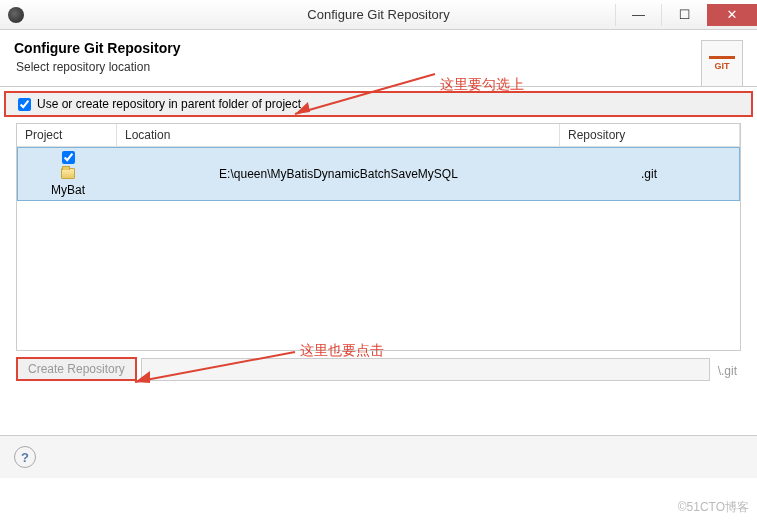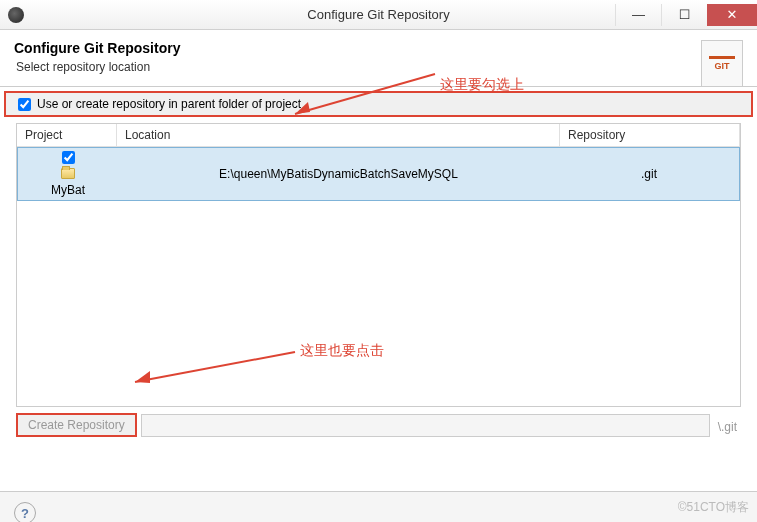--- a/index.html
+++ b/index.html
@@ -16,21 +16,21 @@
     .header-title { font-weight: bold; font-size: 14px; color: #000; margin-bottom: 4px; }
     .header-sub { font-size: 12px; color: #333; margin-left: 2px; }
     .git-icon { position: absolute; right: 14px; top: 10px; width: 42px; height: 47px; border: 1px solid #ccc; background: #f8f8f8; display: flex; flex-direction: column; align-items: center; justify-content: center; font-size: 9px; font-weight: bold; color: #c94f1c; }
     .git-icon::before { content: ""; width: 26px; height: 3px; background: #c94f1c; margin-bottom: 2px; }
     
     .content { padding: 4px; }
     
     .checkbox-row { display: flex; align-items: center; padding: 4px 12px; background: #f0f0f0; border: 2px solid #d43; margin: 0; position: relative; }
     .checkbox-row input { margin-right: 6px; }
     
-    .table-area { border: 1px solid #ccc; margin: 6px 12px 0; height: 284px; background: #fff; }
+    .table-area { border: 1px solid #ccc; margin: 6px 12px 0; height: 228px; background: #fff; }
     .table-header { display: flex; background: #fff; border-bottom: 1px solid #e0e0e0; }
     .th { padding: 4px 8px; border-right: 1px solid #e0e0e0; font-size: 12px; color: #333; }
     .th-project { width: 100px; }
     .th-location { flex: 1; }
     .th-repo { width: 180px; }
     .table-row { display: flex; align-items: center; background: #d6e8f5; border: 1px solid #7fb3d8; padding: 1px 0; }
     .td { padding: 2px 8px; display: flex; align-items: center; flex-direction: column; }
     .td-project { width: 100px; gap: 4px; }
     .td-location { flex: 1; }
     .td-repo { width: 180px; }

